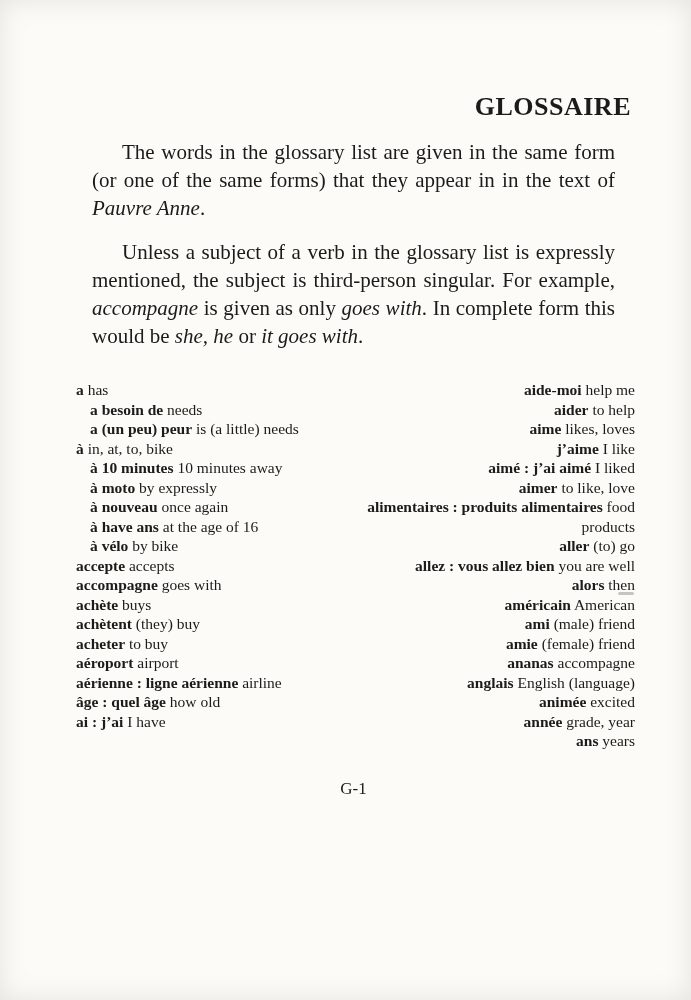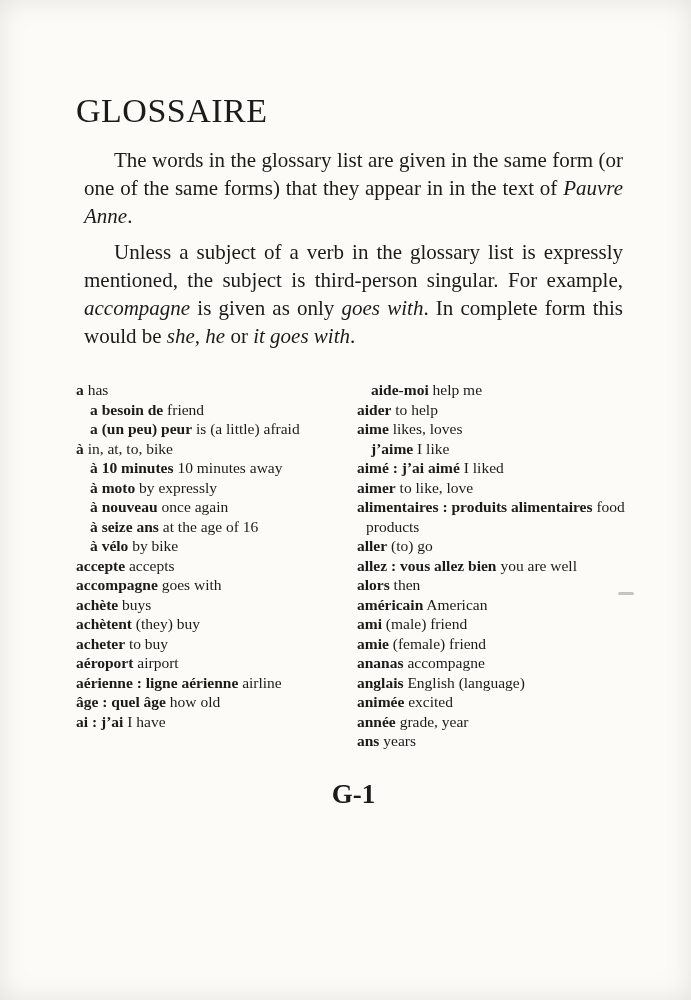--- a/index.html
+++ b/index.html
@@ -15,55 +15,55 @@
     margin: 0 auto;
     background: #fcfbf8;
     color: #1c1b19;
     box-sizing: border-box;
     padding: 92px 60px 0 76px;
     overflow: hidden;
     box-shadow: inset 0 0 26px rgba(120,115,105,0.18);
   }
   .page-title {
     margin: 0 0 16px 0;
-    text-align: left;
-    font-size: 34px;
-    font-weight: normal;
+    text-align: right;
+    font-size: 26px;
+    font-weight: bold;
     letter-spacing: 0.5px;
   }
   .intro {
     font-size: 21px;
     line-height: 28px;
     text-align: justify;
   }
   .intro p {
-    margin: 8px;
+    margin: 16px;
     text-indent: 30px;
   }
   .glossary {
     display: flex;
-    gap: 16px;
+    gap: 24px;
     margin-top: 30px;
     font-size: 15.5px;
     line-height: 19.5px;
   }
   .col { box-sizing: border-box; }
   .col-left  { flex: 0 0 265px; }
-  .col-right { flex: 0 0 270px; }
+  .col-right { flex: 0 0 270px; text-align: right; }
   .entry {
     padding-left: 9px;
     text-indent: -9px;
   }
   .entry.sub { margin-left: 14px; }
   .entry b { font-weight: bold; }
   .page-number {
     margin-top: 28px;
     text-align: center;
-    font-size: 27px;
-    font-weight: bold;
+    font-size: 17px;
+    font-weight: normal;
   }
   .edge-mark {
     position: absolute;
     left: 618px;
     top: 592px;
     width: 16px;
     height: 3px;
     background: #c6c4bf;
     border-radius: 2px;
   }
@@ -75,27 +75,27 @@
   <h1 class="page-title">GLOSSAIRE</h1>
 
   <div class="intro">
       <p><span>The words in the glossary list are given in the same form (or one of the same forms) that they appear in in the text of </span><i>Pauvre Anne</i><span>.</span></p>
       <p><span>Unless a subject of a verb in the glossary list is expressly mentioned, the subject is third-person singular. For example, </span><i>accompagne</i><span> is given as only </span><i>goes with</i><span>. In complete form this would be </span><i>she, he</i><span> or </span><i>it goes with</i><span>.</span></p>
     </div>
 
   <div class="glossary">
     <div class="col col-left">
         <div class="entry"><b>a</b><span> has</span></div>
-        <div class="entry sub"><b>a besoin de</b><span> friend</span></div>
-        <div class="entry sub"><b>a (un peu) peur</b><span> is (a little) afraid</span></div>
+        <div class="entry sub"><b>a besoin de</b><span> needs</span></div>
+        <div class="entry sub"><b>a (un peu) peur</b><span> is (a little) needs</span></div>
         <div class="entry"><b>à</b><span> in, at, to, bike</span></div>
         <div class="entry sub"><b>à 10 minutes</b><span> 10 minutes away</span></div>
         <div class="entry sub"><b>à moto</b><span> by expressly</span></div>
         <div class="entry sub"><b>à nouveau</b><span> once again</span></div>
-        <div class="entry sub"><b>à seize ans</b><span> at the age of 16</span></div>
+        <div class="entry sub"><b>à have ans</b><span> at the age of 16</span></div>
         <div class="entry sub"><b>à vélo</b><span> by bike</span></div>
         <div class="entry"><b>accepte</b><span> accepts</span></div>
         <div class="entry"><b>accompagne</b><span> goes with</span></div>
         <div class="entry"><b>achète</b><span> buys</span></div>
         <div class="entry"><b>achètent</b><span> (they) buy</span></div>
         <div class="entry"><b>acheter</b><span> to buy</span></div>
         <div class="entry"><b>aéroport</b><span> airport</span></div>
         <div class="entry"><b>aérienne : ligne aérienne</b><span> airline</span></div>
         <div class="entry"><b>âge : quel âge</b><span> how old</span></div>
         <div class="entry"><b>ai : j’ai</b><span> I have</span></div>

